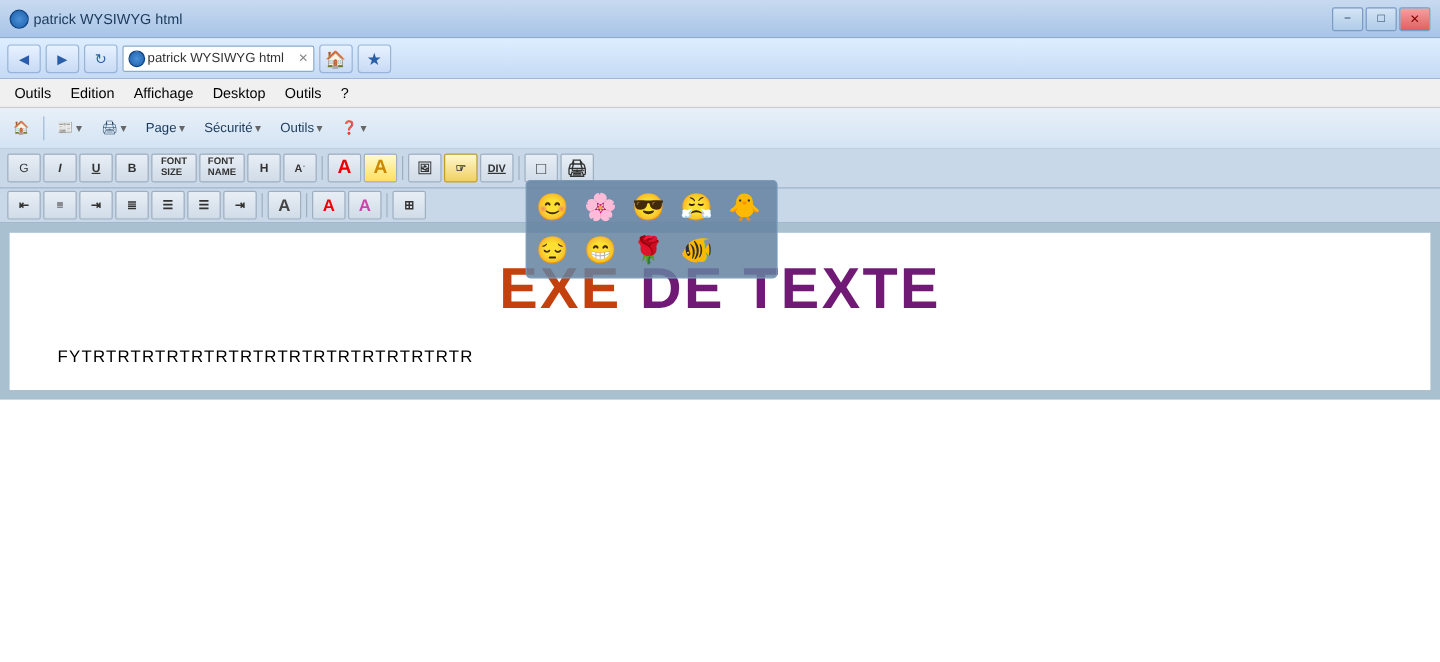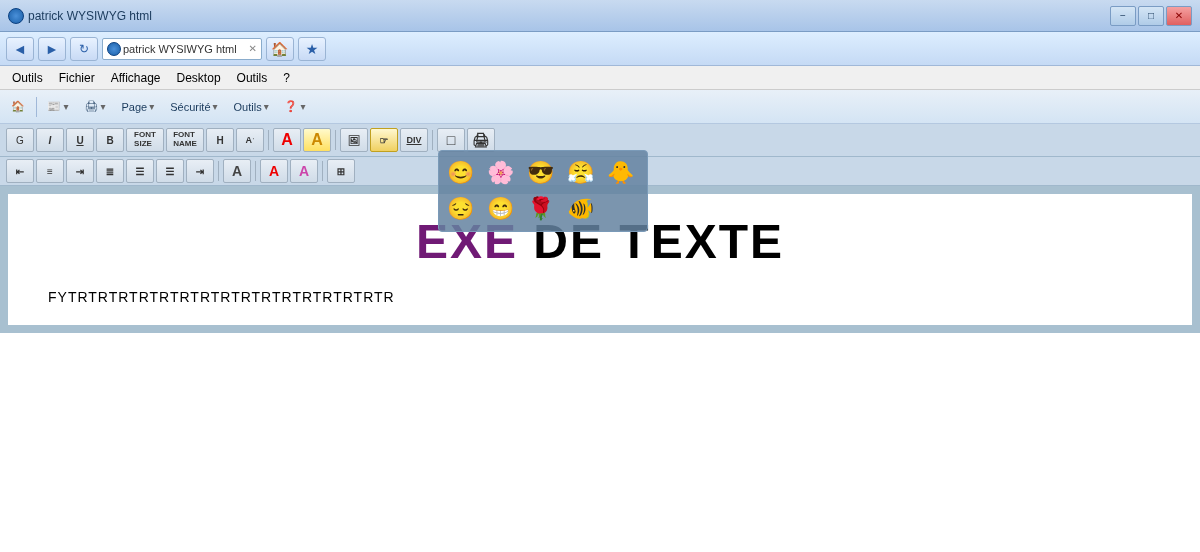--- a/index.html
+++ b/index.html
@@ -169,21 +169,21 @@
       border-radius: 3px;
     }
     .content-title {
       font-size: 48px;
       font-weight: bold;
       color: #000;
       text-align: center;
       margin-bottom: 20px;
       letter-spacing: 2px;
     }
-    .content-title .red-part { color: #701a75; margin-top: 37px; }
+    .content-title .red-part { color: #c2410c; margin-top: 37px; }
     .content-body {
       font-size: 14px;
       color: #000;
       letter-spacing: 1px;
     }
 
     
     .editor-toolbar-row2 {
       background: #c8d8e8;
       padding: 2px 6px;
@@ -216,21 +216,21 @@
     <div class="ie-logo" style="width:14px;height:14px;"></div>
     <span style="font-size:11px;color:#333;">patrick WYSIWYG html</span>
     <span style="margin-left:auto;font-size:10px;color:#888;">✕</span>
   </div>
   <div class="nav-btn" style="font-size:14px;">🏠</div>
   <div class="nav-btn" style="font-size:14px;">★</div>
 </div>
 
 <div class="menu-bar">
   <span class="menu-item">Outils</span>
-  <span class="menu-item">Fichier</span>
+  <span class="menu-item">Edition</span>
   <span class="menu-item">Affichage</span>
   <span class="menu-item">Desktop</span>
   <span class="menu-item">Outils</span>
   <span class="menu-item">?</span>
 </div>
 
 <div class="ie-toolbar">
   <div class="tb-btn">🏠</div>
   <div class="tb-divider"></div>
   <div class="tb-btn">📰 <span class="tb-dropdown">▾</span></div>
@@ -290,17 +290,17 @@
     <div class="et-btn" style="color:#e00;font-size:14px;font-weight:bold;">A</div>
     <div class="et-btn" style="color:#cc44aa;font-size:14px;font-weight:bold;">A</div>
     <div class="et-sep"></div>
     <div class="et-btn">⊞</div>
   </div>
 
   <div style="background:#fff;margin:8px;padding:20px 40px;flex:1;position:relative;">
     <div class="content-title">
       <span class="red-part">EXE</span>
       <span>          </span>
-      <span style="color:#000000;">DE TEXTE</span>
+      <span style="color:#701a75;">DE TEXTE</span>
     </div>
     <div class="content-body">FYTRTRTRTRTRTRTRTRTRTRTRTRTRTRTRTR</div>
   </div>
 </div>
 
 </body></html>

